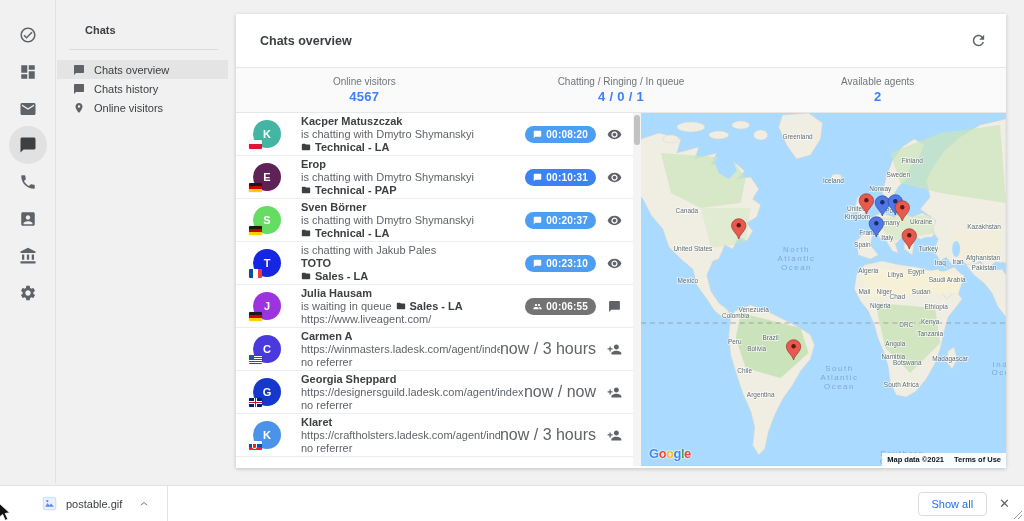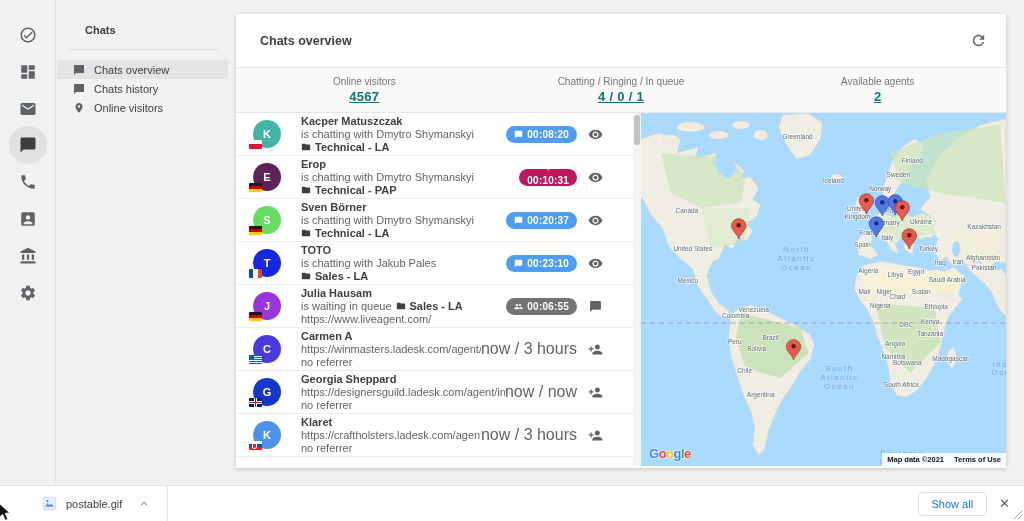--- a/index.html
+++ b/index.html
@@ -22,21 +22,21 @@
 
   
   .card { position:absolute; left:236px; top:14px; width:770px; height:454px; background:#fff; box-shadow:0 1px 4px rgba(0,0,0,.2); }
   .card-header { height:54px; display:flex; align-items:center; justify-content:space-between; padding:0 18px 0 24px; border-bottom:1px solid #e7e7e7; }
   .card-title { font-size:12.5px; font-weight:bold; color:#3c4043; }
   .refresh-btn { width:20px; height:20px; display:flex; align-items:center; justify-content:center; cursor:pointer; }
 
   .stats { height:45px; background:#fafafa; border-bottom:1px solid #e7e7e7; display:flex; }
   .stat-col { flex:1; display:flex; flex-direction:column; align-items:center; justify-content:center; gap:2px; }
   .stat-label { font-size:10px; color:#70757a; }
-  .stat-value { font-size:13px; font-weight:bold; color:#0f766e; letter-spacing:.3px;text-decoration:underline; }
+  .stat-value { font-size:13px; font-weight:bold; color:#3b82f6; letter-spacing:.3px; }
 
   .content { display:flex; height:353px; overflow:hidden; }
 
   
   .chat-list { width:397px; background:#fff; overflow:hidden; }
   .chat-row { height:43px; display:flex; align-items:center; padding-left:17px; border-bottom:1px solid #ededed; background:#fff; cursor:pointer; }
   .avatar-wrap { position:relative; width:28px; height:28px; flex:none; }
   .avatar { width:28px; height:28px; border-radius:50%; color:#fff; font-size:11px; font-weight:bold; display:flex; align-items:center; justify-content:center; }
   .flag { position:absolute; left:-4px; bottom:-1px; width:13px; height:9px; border-radius:1px; box-shadow:0 0 1px rgba(0,0,0,.45); overflow:hidden; }
   .flag-pl { background:linear-gradient(180deg,#f5f5f5 50%,#dc1438 50%); }
@@ -50,21 +50,21 @@
       linear-gradient(180deg,transparent 36%,#fff 36%,#fff 64%,transparent 64%),
       linear-gradient(90deg,transparent 40%,#fff 40%,#fff 60%,transparent 60%),
       #012169; }
   .flag-sk { background:linear-gradient(180deg,#fff 33%,#0b4ea2 33%,#0b4ea2 66%,#ee1c25 66%); }
   .flag-sk::after { content:""; position:absolute; left:3px; top:2px; width:3px; height:4px; background:#ee1c25; border:0.5px solid #fff; border-radius:0 0 2px 2px; }
 
   .row-text { flex:1; margin-left:20px; overflow:hidden; white-space:nowrap; }
   .row-line { font-size:11px; line-height:13px; color:#5f6368; display:flex; align-items:center; gap:4px; }
   .row-name { font-weight:bold; color:#3c4043; }
   .dept { font-weight:bold; color:#3c4043; }
-  .row-right { display:flex; align-items:center; gap:10px; padding-right:30px; flex:none; }
+  .row-right { display:flex; align-items:center; gap:10px; padding-right:11px; flex:none; }
   .badge { height:17px; border-radius:9px; padding:0 8px; display:flex; align-items:center; gap:4px; color:#fff; font-size:10px; font-weight:bold; letter-spacing:.2px; }
   .right-text { font-size:16px; color:#5f6368; }
   .action-btn { width:16px; height:16px; display:flex; align-items:center; justify-content:center; cursor:pointer; }
 
   .list-scrollbar { width:8px; background:#f4f4f4; position:relative; }
   .scroll-thumb { position:absolute; left:1px; top:2px; width:6px; height:30px; border-radius:3px; background:#c2c2c2; }
 
   
   .map { width:365px; position:relative; overflow:hidden; background:#aadaff; cursor:grab; }
   .map svg { display:block; }
@@ -233,21 +233,21 @@
                 <span>is chatting with Dmytro Shymanskyi</span>
               </div>
               <div class="row-line">
                 <svg width="10" height="10" viewBox="0 0 24 24">
                   <path d="M10 4H4c-1.1 0-1.99.9-1.99 2L2 18c0 1.1.9 2 2 2h16c1.1 0 2-.9 2-2V8c0-1.1-.9-2-2-2h-8l-2-2z" fill="#3c4043"></path>
                 </svg>
                 <span class="dept">Technical - PAP</span>
               </div>
             </div>
             <div class="row-right">
-              <div class="badge" style="background: #be185d; flex-direction: column;">
+              <div class="badge" style="background: #3b82f6;">
                 <svg width="9" height="9" viewBox="0 0 24 24">
                   <path d="M20 2H4c-1.1 0-1.99.9-1.99 2L2 22l4-4h14c1.1 0 2-.9 2-2V4c0-1.1-.9-2-2-2z" fill="#ffffff"></path>
                 </svg>
                 <span>00:10:31</span>
               </div>
               <div class="action-btn">
                 <svg width="15" height="15" viewBox="0 0 24 24">
                   <path d="M12 4.5C7 4.5 2.73 7.61 1 12c1.73 4.39 6 7.5 11 7.5s9.27-3.11 11-7.5c-1.73-4.39-6-7.5-11-7.5zM12 17c-2.76 0-5-2.24-5-5s2.24-5 5-5 5 2.24 5 5-2.24 5-5 5zm0-8c-1.66 0-3 1.34-3 3s1.34 3 3 3 3-1.34 3-3-1.34-3-3-3z" fill="#5f6368"></path>
                 </svg>
               </div>
@@ -285,25 +285,25 @@
                 </svg>
               </div>
             </div>
           </div>
           <div class="chat-row">
             <div class="avatar-wrap">
               <div class="avatar" style="background: rgb(21, 39, 227);">T</div>
               <div class="flag flag-fr"></div>
             </div>
             <div class="row-text">
+              <div class="row-line">
+                <span>is chatting with Jakub Pales</span>
+              </div>
               <div class="row-line row-name">
                 <span>TOTO</span>
-              </div>
-              <div class="row-line">
-                <span>is chatting with Jakub Pales</span>
               </div>
               <div class="row-line">
                 <svg width="10" height="10" viewBox="0 0 24 24">
                   <path d="M10 4H4c-1.1 0-1.99.9-1.99 2L2 18c0 1.1.9 2 2 2h16c1.1 0 2-.9 2-2V8c0-1.1-.9-2-2-2h-8l-2-2z" fill="#3c4043"></path>
                 </svg>
                 <span class="dept">Sales - LA</span>
               </div>
             </div>
             <div class="row-right">
               <div class="badge" style="background: rgb(77, 157, 240);">

